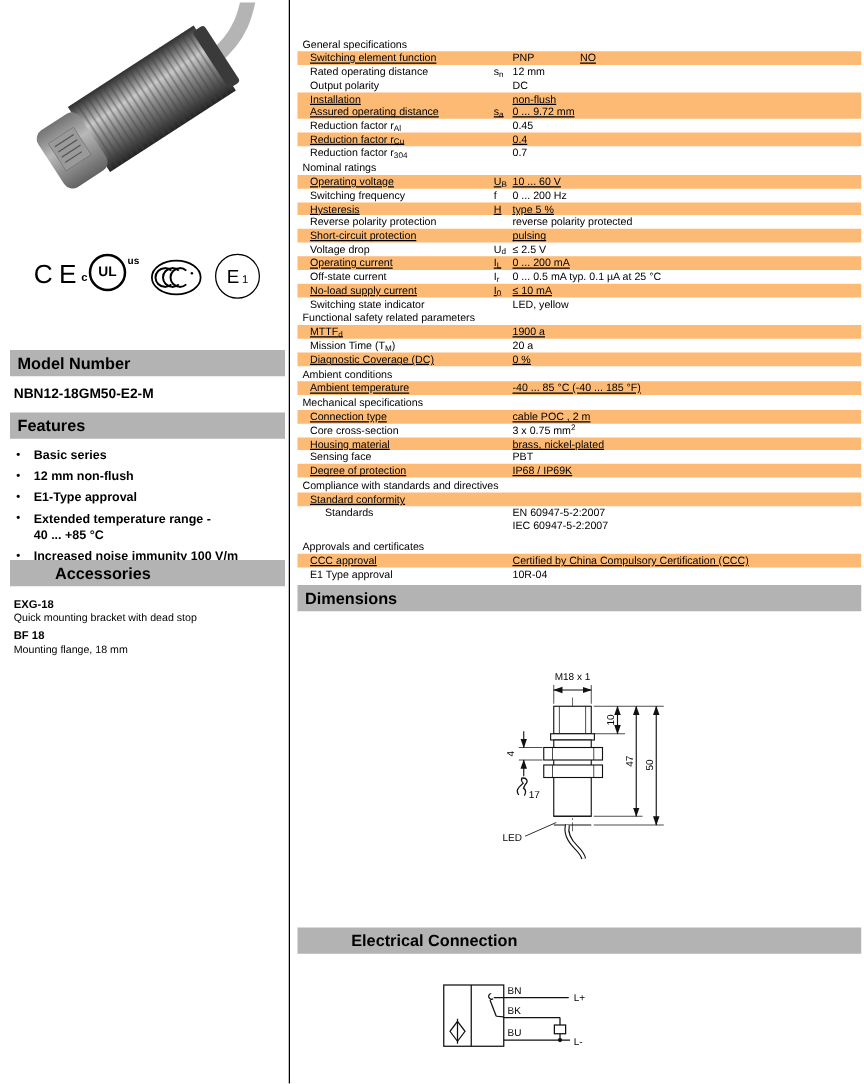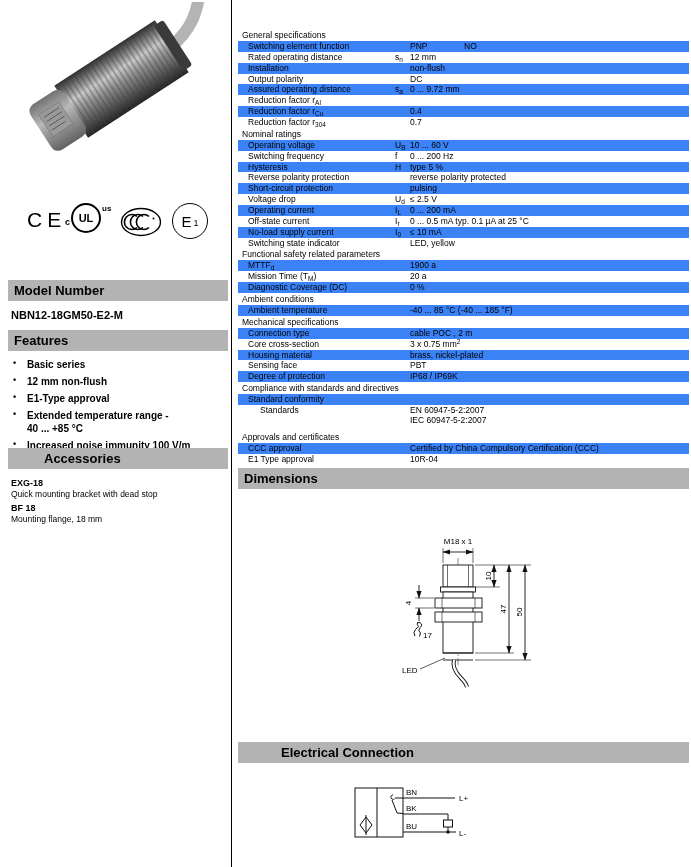--- a/index.html
+++ b/index.html
@@ -9,21 +9,21 @@
        padding-left:6px;font-weight:bold;font-size:13px;box-sizing:border-box;}
   .bar-left{left:8px;width:220px;}
   .bar-right{left:238px;width:451px;}
   .vsep{position:absolute;left:231px;top:0;width:1px;height:867px;background:#000;}
 
   
   #tech-table{position:absolute;left:238px;top:29px;width:451px;font-size:8.5px;line-height:1.16;}
   .tgroup{font-weight:normal;height:12px;padding:2px 0 0 4px;box-sizing:border-box;}
   .tgroup.gap{margin-top:5px;}
   .trow{display:flex;min-height:10.5px;padding-top:1px;box-sizing:border-box;align-items:flex-start;}
-  .trow.alt{background:#3b82f6;}
+  .trow.alt{background:#fdba74;text-decoration:underline;}
   .tlabel{width:157px;padding-left:10px;box-sizing:border-box;flex:none;}
   .tlabel.ind2{padding-left:22px;}
   .tsym{width:15px;flex:none;}
   .tval{flex:1;}
   .tval .v1{display:inline-block;min-width:54px;}
   sub{font-size:6.5px;vertical-align:-1.5px;line-height:0;}
   sup{font-size:6.5px;vertical-align:3px;line-height:0;}
 
   
   #model-value{position:absolute;left:11px;top:309px;font-weight:bold;font-size:11px;}
@@ -151,38 +151,39 @@
       <div class="trow alt">
         <div class="tlabel">Switching element function</div>
         <div class="tsym"></div>
         <div class="tval"><span class="v1">PNP</span>NO</div>
       </div>
       <div class="trow">
         <div class="tlabel">Rated operating distance</div>
         <div class="tsym">s<sub>n</sub></div>
         <div class="tval">12 mm</div>
       </div>
+      <div class="trow">
+        <div class="tlabel">Output polarity</div>
+        <div class="tsym"></div>
+        <div class="tval">DC</div>
+      </div>
       <div class="trow alt">
         <div class="tlabel">Installation</div>
         <div class="tsym"></div>
         <div class="tval">non-flush</div>
-      </div>
-      <div class="trow">
-        <div class="tlabel">Output polarity</div>
-        <div class="tsym"></div>
-        <div class="tval">DC</div>
       </div>
       <div class="trow alt">
         <div class="tlabel">Assured operating distance</div>
         <div class="tsym">s<sub>a</sub></div>
         <div class="tval">0 ... 9.72 mm</div>
       </div>
       <div class="trow">
         <div class="tlabel">Reduction factor r<sub>Al</sub></div>
         <div class="tsym"></div>
+        <div class="tval">0.45</div>
       </div>
       <div class="trow alt">
         <div class="tlabel">Reduction factor r<sub>Cu</sub></div>
         <div class="tsym"></div>
         <div class="tval">0.4</div>
       </div>
       <div class="trow">
         <div class="tlabel">Reduction factor r<sub>304</sub></div>
         <div class="tsym"></div>
         <div class="tval">0.7</div>

